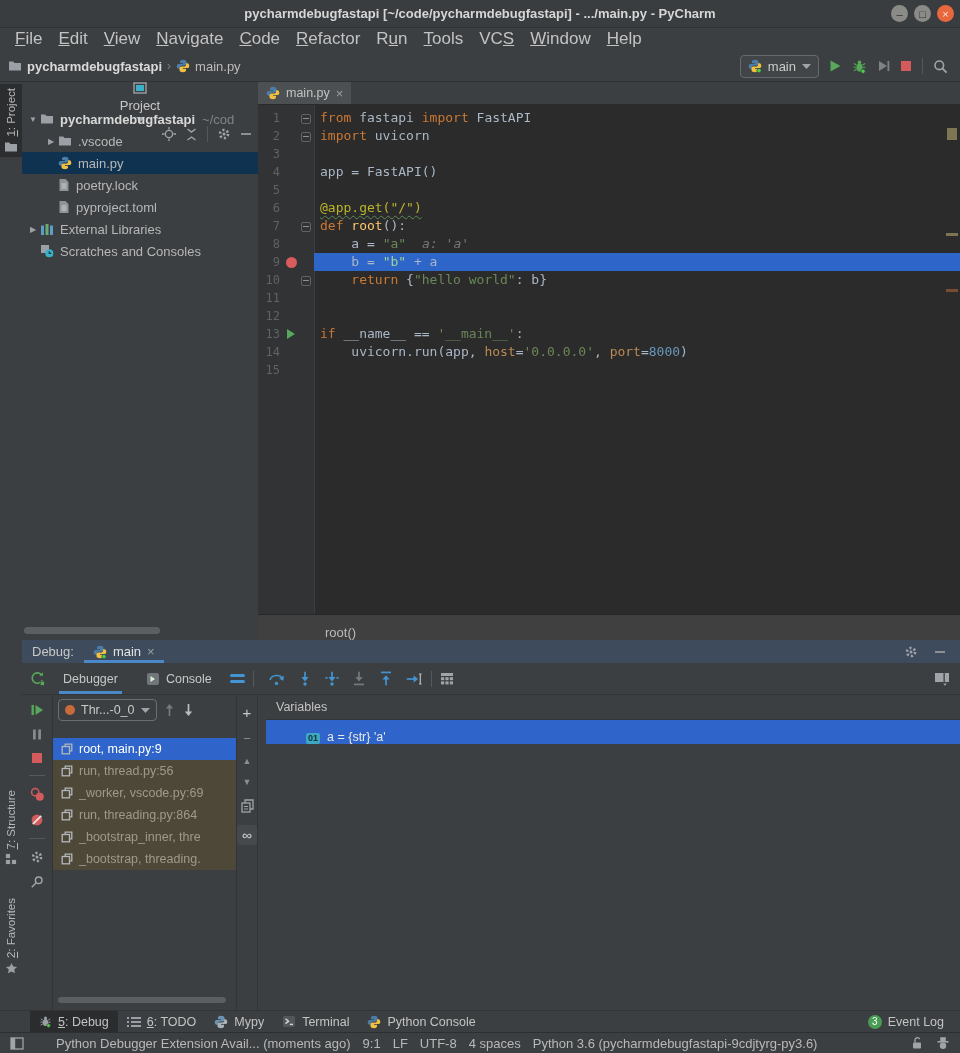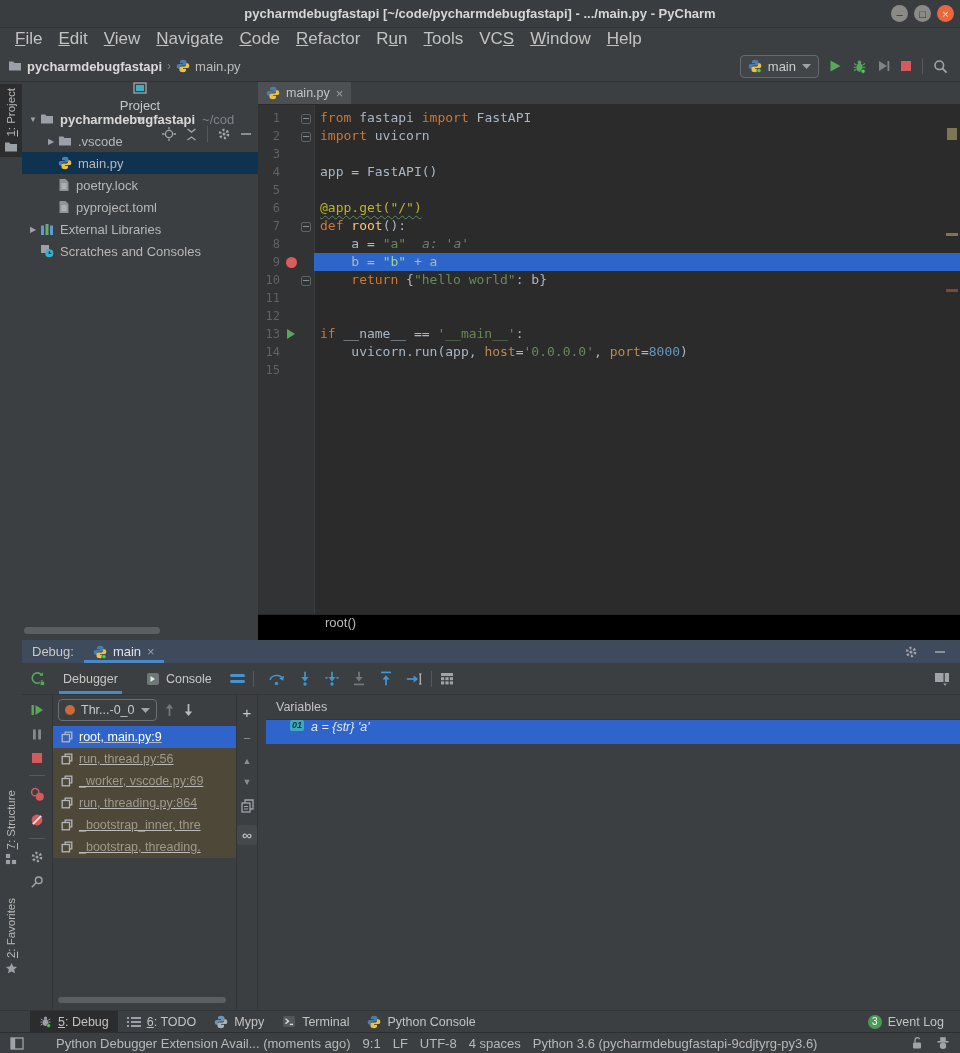--- a/index.html
+++ b/index.html
@@ -68,50 +68,50 @@
   .tk-k{color:#cc7832;}
   .tk-s{color:#6a8759;}
   .tk-d{color:#a9b7c6;}
   .tk-fn{color:#ffc66b;}
   .tk-dec{color:#bbb529;text-decoration:underline wavy #5f8759 1px;text-underline-offset:3px;}
   .tk-num{color:#6897bb;}
   .tk-param{color:#bb8a52;}
   .tk-hint{color:#787878;font-style:italic;margin-left:16px;}
   .cl.exec .tk-s{color:#9ed29a;}
   .stripe-mark{position:absolute;z-index:5;}
-  .ed-crumb{position:absolute;left:0;bottom:0;width:100%;height:26px;background:#000000;border-top:1px solid #272727;display:flex;align-items:flex-start;font-size:13px;color:#bbb;padding-left:67px;box-sizing:border-box;}
+  .ed-crumb{position:absolute;left:0;bottom:0;width:100%;height:26px;background:#404040;border-top:1px solid #272727;display:flex;align-items:flex-end;font-size:13px;color:#bbb;padding-left:67px;box-sizing:border-box;}
 
   
   .debug{left:22px;top:640px;width:938px;height:370px;background:#3c3f41;}
   .dh{height:23px;background:#3d4b5c;display:flex;align-items:center;padding-left:10px;font-size:13px;color:#c9c9c9;}
   .dtab{position:relative;height:100%;display:flex;align-items:center;gap:6px;padding:0 9px;margin-left:10px;color:#e2e2e2;}
   .dtab::after{content:"";position:absolute;left:0;right:0;bottom:0;height:3px;background:#4a88c7;}
   .dh-icons{margin-left:auto;display:flex;gap:16px;padding-right:14px;}
   .dtb{height:31px;border-bottom:1px solid #323537;display:flex;align-items:center;padding-left:8px;gap:8px;}
   .vtab{position:relative;height:100%;display:flex;align-items:center;gap:6px;padding:0 10px;font-size:12.5px;color:#c7c7c7;}
   .vtab.active::after{content:"";position:absolute;left:6px;right:6px;bottom:0;height:3px;background:#4a88c7;}
   .steps{display:flex;align-items:center;gap:13px;margin-left:6px;}
   .dcontent{position:relative;height:316px;}
   .rail{position:absolute;left:0;top:0;width:30px;height:100%;display:flex;flex-direction:column;align-items:center;padding-top:8px;gap:11px;box-sizing:border-box;}
   .rail .rsep{width:16px;height:1px;background:#55595b;}
   .frames{position:absolute;left:30px;top:0;width:184px;height:100%;border-left:1px solid #323537;}
   .pane-head{height:24px;display:flex;align-items:center;padding-left:14px;font-size:12.5px;color:#c3c3c3;border-bottom:1px solid #323537;}
   .thread-row{display:flex;align-items:center;gap:6px;padding:4px 4px 2px 5px;}
   .thread-combo{display:flex;align-items:center;gap:6px;border:1px solid #6b6f73;border-radius:4px;height:22px;padding:0 6px;font-size:12.5px;color:#c9c9c9;min-width:98px;box-sizing:border-box;}
   .tdot{width:10px;height:10px;border-radius:50%;background:#c96a3a;}
-  .frame-list{margin-top:3px;text-decoration:underline;}
+  .frame-list{margin-top:15px;}
   .frame-row{height:22px;display:flex;align-items:center;gap:6px;padding-left:8px;font-size:12.5px;color:#b9b9b9;white-space:nowrap;overflow:hidden;}
   .frame-row.selected{background:#2f65ca;color:#fff;}
   .frame-row.lib{background:#4e4839;color:#a09a8c;}
   .fr-hscroll{position:absolute;left:5px;bottom:8px;width:168px;height:6px;background:#5c5f61;border-radius:3px;}
   .strip{position:absolute;left:214px;top:0;width:22px;height:100%;border-left:1px solid #323537;border-right:1px solid #323537;display:flex;flex-direction:column;align-items:center;padding-top:10px;gap:12px;box-sizing:border-box;}
   .strip .g{color:#8a8e91;font-size:13px;line-height:1;}
   .inf{background:#46494b;border-radius:3px;width:20px;height:20px;display:flex;align-items:center;justify-content:center;color:#b9bcbe;font-size:14px;font-weight:bold;}
   .vars{position:absolute;left:244px;top:0;right:0;height:100%;}
-  .var-row{height:24px;display:flex;align-items:flex-start;gap:7px;padding-left:24px;font-size:12.5px;color:#e8e8e8;font-style:italic;}
+  .var-row{height:24px;display:flex;align-items:flex-end;gap:7px;padding-left:40px;font-size:12.5px;color:#e8e8e8;}
   .var-row.selected{background:#2f65ca;}
   .var-badge{background:#3ea8c0;color:#10333c;font-size:9px;font-weight:bold;padding:1px 2px;border-radius:2px;line-height:1;}
 
   
   .bottombar{left:0;top:1010px;width:960px;height:22px;border-top:1px solid #323537;display:flex;align-items:center;padding-left:30px;box-sizing:border-box;font-size:12.5px;}
   .bb-item{display:flex;align-items:center;gap:6px;padding:0 9px;height:100%;color:#c3c3c3;}
   .bb-item.active{background:#2a2c2d;}
   .eventlog{margin-left:auto;display:flex;align-items:center;gap:6px;padding-right:16px;color:#c3c3c3;}
   .badge{width:14px;height:14px;border-radius:50%;background:#499c54;color:#fff;font-size:10px;display:flex;align-items:center;justify-content:center;}
 

